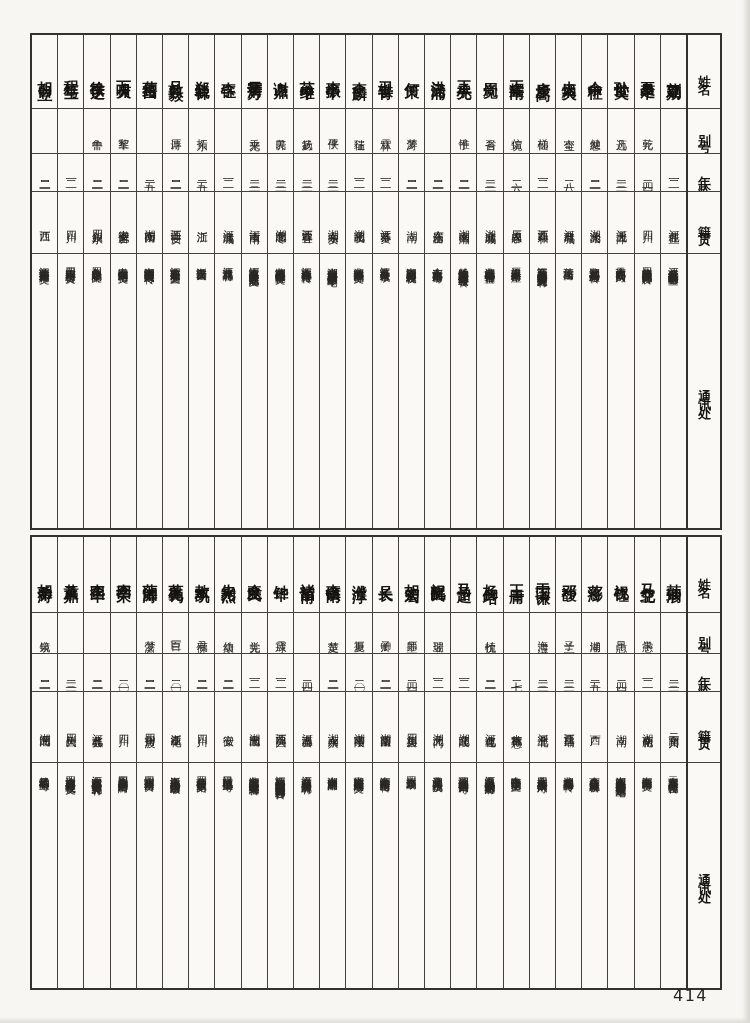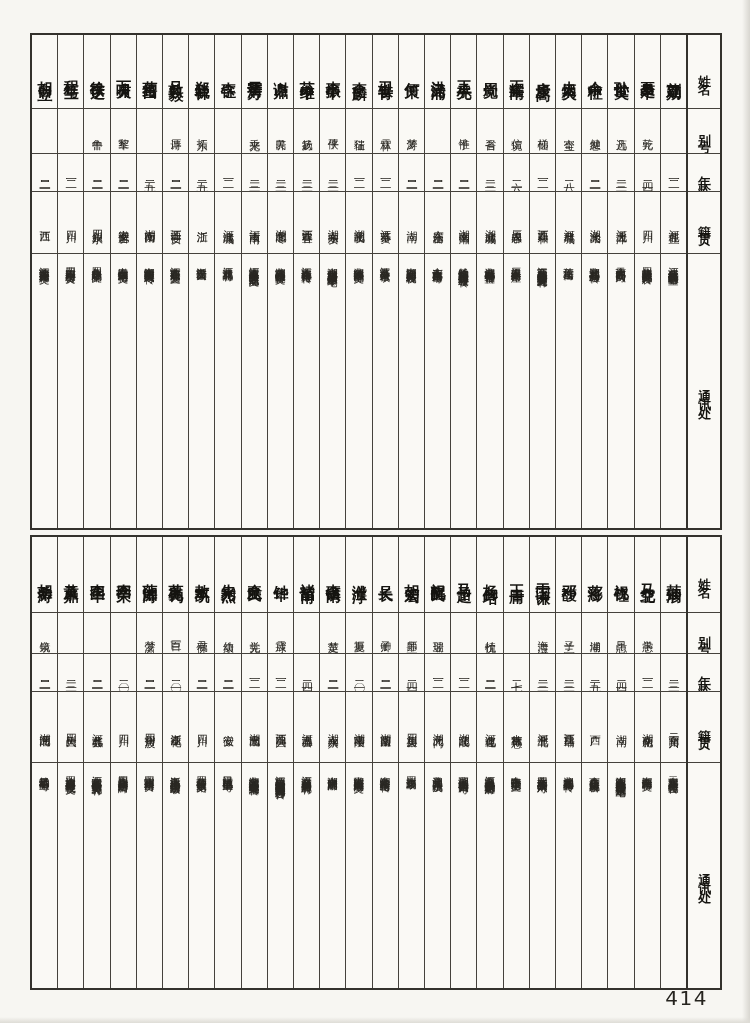--- a/index.html
+++ b/index.html
@@ -54,21 +54,21 @@
   .cell-alias .vtext { font-size:11px; letter-spacing:1px; color:#2a2823; }
   .cell-age .vtext { font-size:11.5px; letter-spacing:1px; color:#24221d; }
   .cell-origin .vtext { font-size:11px; letter-spacing:1px; color:#24221d; }
   .cell-address .vtext { font-size:10.5px; line-height:12.5px; letter-spacing:0.5px; color:#2a2823; }
   .header-col .cell { background:#faf9f5; }
   .header-col .vtext { font-size:13px; font-weight:700; letter-spacing:7px; color:#151410; }
   .header-col .cell-address .vtext { letter-spacing:9px; }
   .header-col .cell-address { align-items:center; padding-top:0; }
   .page-number {
     position:absolute; right:42px; top:986px;
-    font-size:20px; letter-spacing:1.5px; color:#26241f;
+    font-size:16px; letter-spacing:1.5px; color:#26241f;
     font-family:"DejaVu Sans", sans-serif;
     margin-left:20px;
   }
 </style>
 </head>
 <body>
 
 <div class="page">
   <div class="table-wrap">
     <div class="section sec0">

